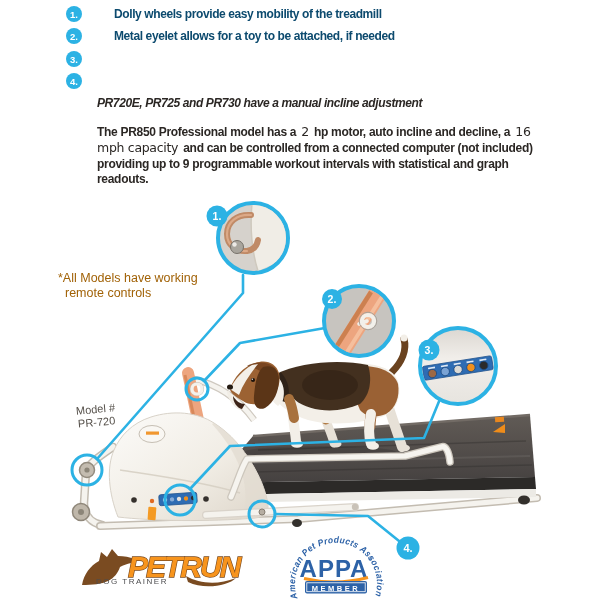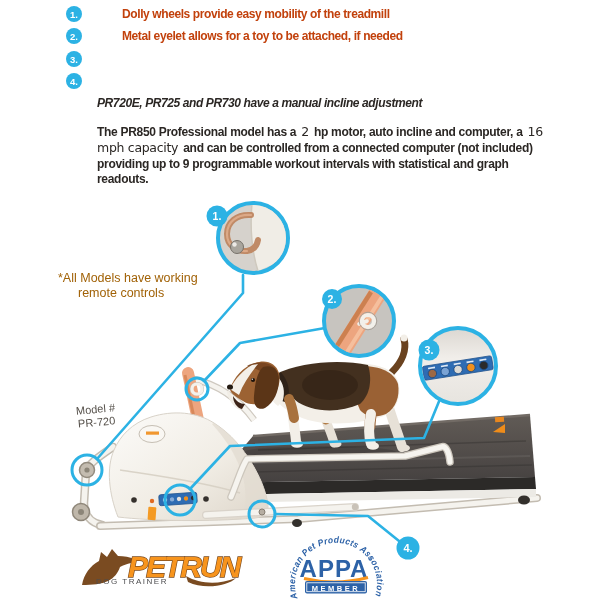--- a/index.html
+++ b/index.html
@@ -3,27 +3,27 @@
 <meta charset="utf-8">
 <style>
   html,body{margin:0;padding:0;}
   body{width:600px;height:600px;position:relative;background:#ffffff;overflow:hidden;
        font-family:"Liberation Sans",sans-serif;-webkit-font-smoothing:antialiased;}
   .abs{position:absolute;}
   .feature-row{position:absolute;left:66px;height:16px;display:flex;align-items:center;white-space:nowrap;}
   .fbadge{width:16px;height:16px;border-radius:50%;background:#2cb2e4;color:#fff;
           font-size:9.5px;font-weight:bold;display:inline-flex;align-items:center;justify-content:center;
           flex:0 0 16px;}
-  .ftext{margin-left:24px;font-size:12px;font-weight:bold;color:#c2410c;letter-spacing:-0.4px;padding-left:16px;}
+  .ftext{margin-left:16px;font-size:12px;font-weight:bold;color:#0c4a6e;letter-spacing:-0.4px;padding-left:16px;}
   .note-text{font-size:12px;font-weight:bold;color:#2b2724;letter-spacing:-0.4px;white-space:nowrap;}
   .desc{position:absolute;left:97px;top:124px;width:460px;font-size:12px;font-weight:bold;
         color:#2b2724;letter-spacing:-0.3px;line-height:15.3px;}
   .alt-font{font-family:"DejaVu Sans",sans-serif;font-weight:400;padding:0 2px;font-size:12.5px;}
   .remote-note{position:absolute;left:58px;top:271px;font-size:12.5px;color:#a16207;line-height:15px;}
-  .remote-note .l2{margin-left:20px;}
+  .remote-note .l2{margin-left:7px;}
   .model-label{position:absolute;left:60px;top:403px;width:72px;text-align:center;
                font-size:11px;color:#55504a;line-height:12.5px;transform:rotate(-5deg);}
   svg text{font-family:"Liberation Sans",sans-serif;}
 </style>
 </head>
 <body>
 
 <div class="feature-row" style="top:6px;">
   <span class="fbadge">1.</span>
   <span class="ftext">Dolly wheels provide easy mobility of the treadmill</span>
@@ -35,21 +35,21 @@
 <div class="feature-row" style="top:51px;">
   <span class="fbadge">3.</span>
 </div>
 <div class="feature-row" style="top:73px;">
   <span class="fbadge">4.</span>
 </div>
 
 <div class="abs note-text" style="left:97px;top:96px;font-style:italic;">PR720E, PR725 and PR730 have a manual incline adjustment</div>
 
 <div class="desc">
-  <span>The PR850 Professional model has a </span><span class="alt-font">2</span><span> hp motor, auto incline and computer, a </span><span class="alt-font">16</span><span class="alt-font"> mph capacity</span><span> and can be controlled from a connected computer (not included) providing up to 9 programmable workout intervals with statistical and graph readouts.</span>
+  <span>The PR850 Professional model has a </span><span class="alt-font">2</span><span> hp motor, auto incline and decline, a </span><span class="alt-font">16</span><span class="alt-font"> mph capacity</span><span> and can be controlled from a connected computer (not included) providing up to 9 programmable workout intervals with statistical and graph readouts.</span>
 </div>
 
 <div class="remote-note">
   <div class="l1">*All Models have working</div>
   <div class="l2">remote controls</div>
 </div>
 
 <div class="model-label">
   <div>Model #</div>
   <div>PR-720</div>

